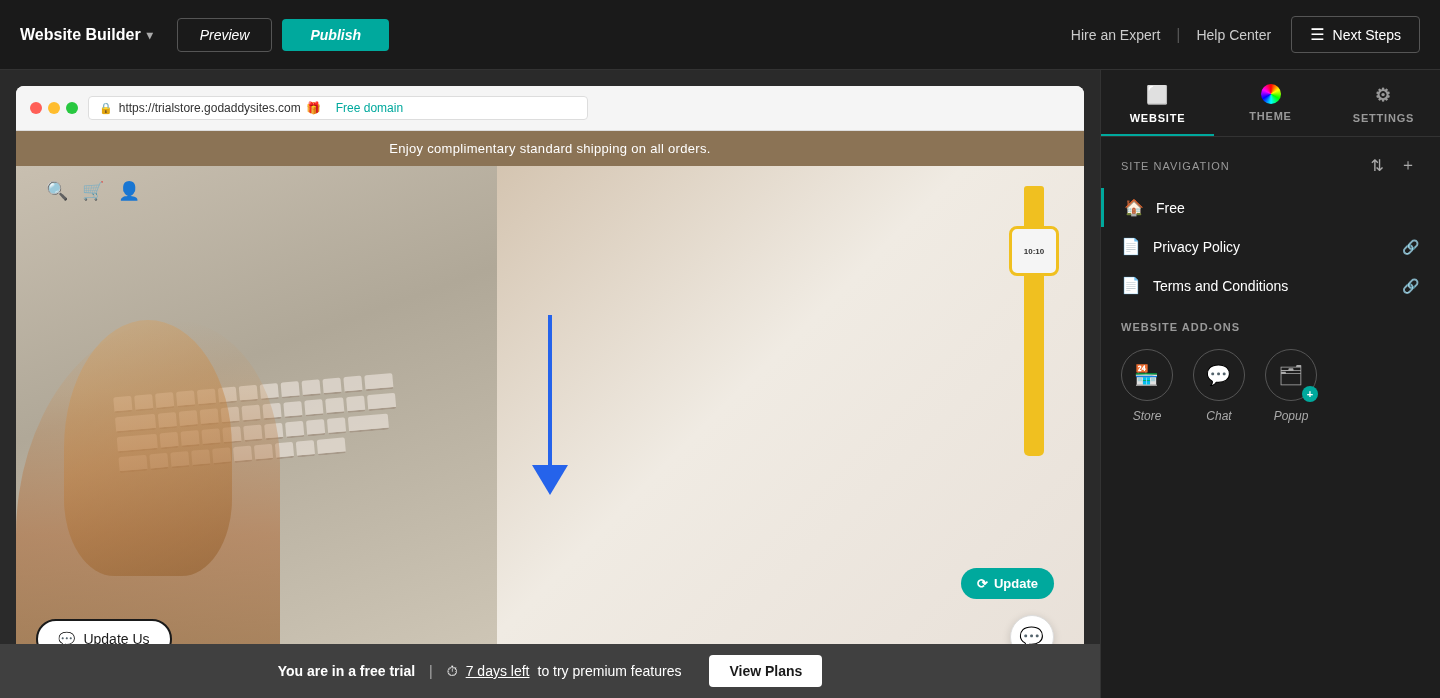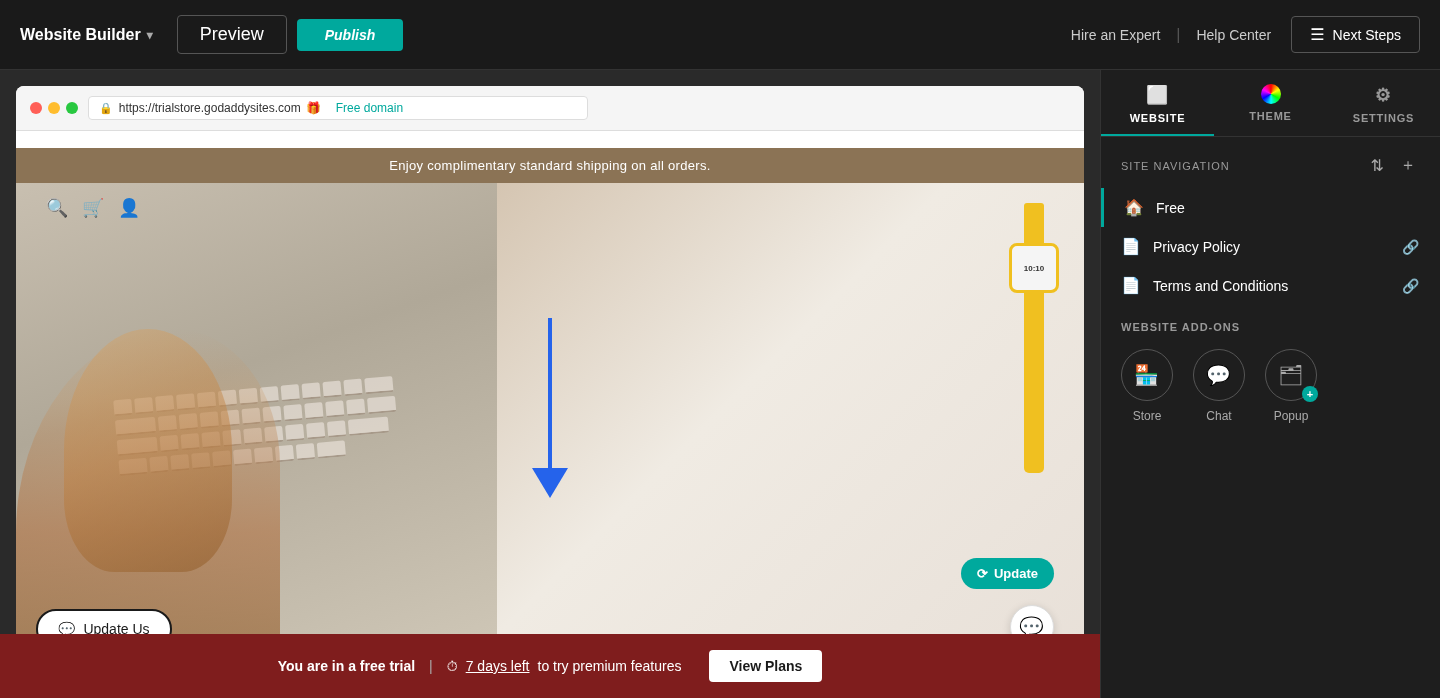--- a/index.html
+++ b/index.html
@@ -24,23 +24,24 @@
       color: #fff;
       margin-right: 24px;
     }
     .header-brand .chevron { font-size: 12px; color: #aaa; }
     .btn-preview {
       background: transparent;
       border: 1.5px solid #555;
       color: #fff;
       padding: 8px 22px;
       border-radius: 4px;
-      font-size: 18px;
+      font-size: 14px;
       cursor: pointer;
       margin-right: 10px;
+      font-style: italic;
     }
     .btn-publish {
       background: #00a99d;
       border: none;
       color: #fff;
       padding: 8px 28px;
       border-radius: 4px;
       font-size: 14px;
       font-weight: 600;
       cursor: pointer;
@@ -86,22 +87,22 @@
       flex: 1;
       background: #2a2a2a;
       display: flex;
       flex-direction: column;
       position: relative;
       overflow: hidden;
     }
 
     
     .trial-bar {
-      background: #7f1d1d;
-      height: 64px;
+      background: #404040;
+      height: 54px;
       display: flex;
       align-items: center;
       justify-content: center;
       gap: 12px;
       font-size: 14px;
       color: #fff;
       flex-shrink: 0;
       z-index: 10;
     }
     .trial-bar-text { display: flex; align-items: center; gap: 8px; }
@@ -161,21 +162,20 @@
     }
     .lock-icon { color: #888; font-size: 11px; }
     .free-domain { color: #00a99d; font-weight: 500; margin-left: 8px; }
     .gift-icon { color: #00a99d; }
 
     
     .site-content {
       flex: 1;
       overflow: hidden;
       position: relative;
-      margin-top: 17px;
     }
     .site-banner {
       background: #8b7355;
       color: #fff;
       text-align: center;
       padding: 10px;
       font-size: 13px;
       letter-spacing: 0.3px;
     }
     .site-hero {
@@ -527,21 +527,21 @@
       color: #fff;
       border-radius: 50%;
       width: 16px;
       height: 16px;
       font-size: 11px;
       font-weight: 700;
       display: flex;
       align-items: center;
       justify-content: center;
     }
-    .addon-label { font-size: 12px; color: #aaa; }
+    .addon-label { font-size: 12px; color: #aaa; font-style: italic; }
   </style>
 </head>
 <body>
 
 <div class="header">
   <div class="header-brand">
     <span>Website Builder</span>
     <span class="chevron">▾</span>
   </div>
   <button class="btn-preview">Preview</button>

